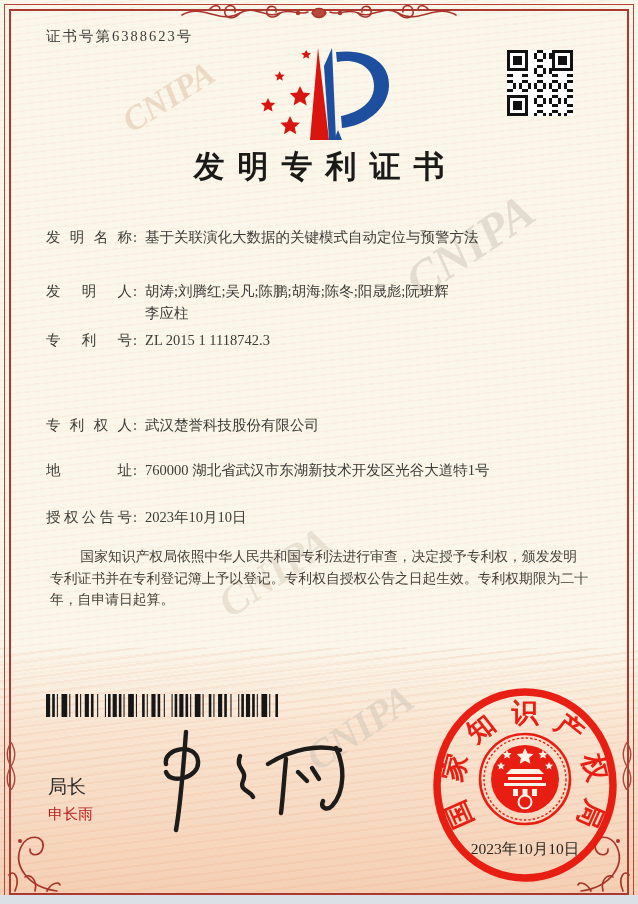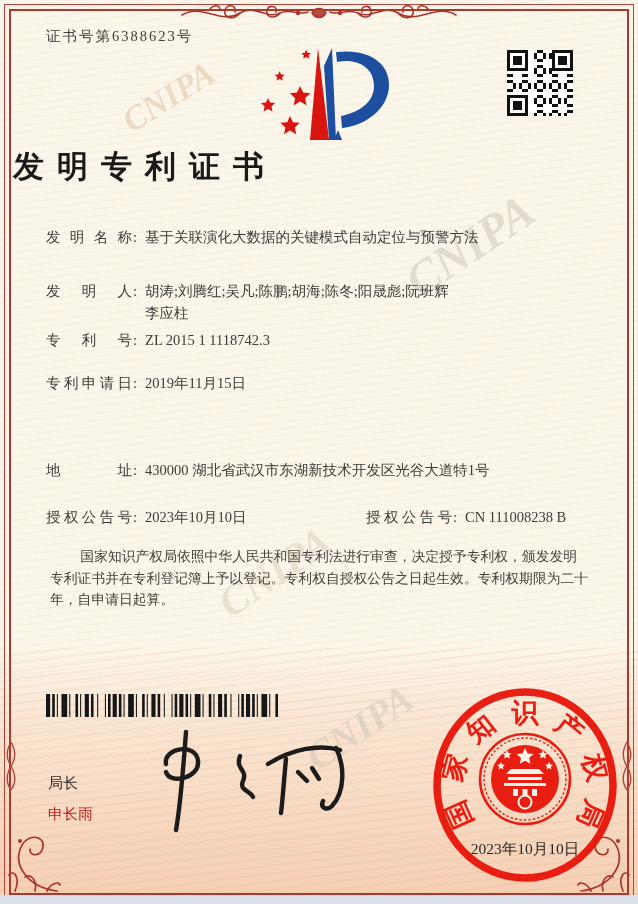--- a/index.html
+++ b/index.html
@@ -33,36 +33,36 @@
   .wm1{left:118px;top:78px;font-size:34px;color:#e2c9ae;opacity:.6;transform:rotate(-32deg);}
   .wm2{left:398px;top:218px;font-size:48px;color:#d4ccbf;opacity:.6;transform:rotate(-34deg);}
   .wm3{left:212px;top:548px;font-size:42px;color:#dcd1bf;opacity:.55;transform:rotate(-34deg);}
   .wm4{left:300px;top:704px;font-size:40px;color:#cfc5b7;opacity:.5;transform:rotate(-34deg);}
   
   .cert-no{position:absolute;left:46px;top:27px;font-size:14.5px;letter-spacing:2px;z-index:4;color:#3f3d39;}
   .logo{position:absolute;left:246px;top:46px;width:152px;height:96px;z-index:4;}
   .qr{position:absolute;left:507px;top:50px;width:66px;height:66px;z-index:4;background:#fff;}
   .title{
     position:absolute;left:0;right:0;top:146px;z-index:4;
-    font-size:31px;font-weight:bold;color:#1c1a18;
+    text-align:center;font-size:31px;font-weight:bold;color:#1c1a18;
     letter-spacing:13px;text-indent:13px;
   }
   
   .frow{position:absolute;left:46px;right:30px;font-size:14.5px;z-index:4;line-height:22px;color:#3d3b37;}
   .flabel{display:inline-block;width:86px;text-align:justify;text-align-last:justify;vertical-align:top;}
   .fcolon{display:inline-block;margin:0 8px 0 1px;vertical-align:top;}
   .fvalue{display:inline-block;vertical-align:top;}
   .f1{top:226px}.f2{top:280px}.f3{top:329px}.f4{top:372px}.f5{top:414px}.f6{top:459px}.f7{top:506px}
   .fgroup2{position:absolute;left:320px;top:0;}
   
   .bodytext{position:absolute;left:46px;right:44px;top:542px;z-index:4;font-size:13.8px;line-height:21.5px;color:#45413a;}
   .bodytext p{margin:4px;text-indent:2.2em;}
   
   .barcode{position:absolute;left:46px;top:694px;width:232px;height:23px;z-index:4;}
-  .director-title{position:absolute;left:48px;top:774px;font-size:15px;z-index:4;color:#2d2b29;font-family:"Liberation Sans",sans-serif;}
+  .director-title{position:absolute;left:48px;top:774px;font-size:19px;z-index:4;color:#2d2b29;font-family:"Liberation Sans",sans-serif;}
   .director-name{position:absolute;left:48px;top:805px;font-size:15px;z-index:4;color:#b91c1c;font-family:"Liberation Sans",sans-serif;}
   .signature{position:absolute;left:146px;top:724px;width:205px;height:115px;z-index:4;}
   .seal{position:absolute;left:428px;top:686px;width:194px;height:198px;z-index:5;opacity:.96;}
   .seal text{font-family:"Liberation Serif",serif;}
   .corner-l{left:7px;bottom:11px;}
   .corner-r{right:7px;bottom:11px;transform:scaleX(-1);}
   .edge-l{left:5px;top:742px;}
   .edge-r{right:5px;top:742px;transform:scaleX(-1);}
 </style>
 </head>
@@ -257,31 +257,28 @@
 
   <div class="frow f1">
     <span class="flabel">发明名称</span><span class="fcolon">:</span><span class="fvalue">基于关联演化大数据的关键模式自动定位与预警方法</span>
   </div>
   <div class="frow f2">
     <span class="flabel">发明人</span><span class="fcolon">:</span><span class="fvalue"><div>胡涛;刘腾红;吴凡;陈鹏;胡海;陈冬;阳晟彪;阮班辉</div><div>李应柱</div></span>
   </div>
   <div class="frow f3">
     <span class="flabel">专利号</span><span class="fcolon">:</span><span class="fvalue">ZL 2015 1 1118742.3</span>
   </div>
-  <div class="frow f4">
-    <span class="flabel">专利申请日</span><span class="fcolon">:</span><span class="fvalue">2019年11月15日</span>
+  <div class="frow f5">
+    <span class="flabel">专利权人</span><span class="fcolon">:</span><span class="fvalue">武汉楚誉科技股份有限公司</span>
   </div>
   <div class="frow f6">
-    <span class="flabel">地址</span><span class="fcolon">:</span><span class="fvalue"><div>430000 湖北省武汉市东湖新技术开发区光谷大道特1号</div></span>
+    <span class="flabel">地址</span><span class="fcolon">:</span><span class="fvalue"><div>760000 湖北省武汉市东湖新技术开发区光谷大道特1号</div></span>
   </div>
   <div class="frow f7">
     <span class="flabel">授权公告号</span><span class="fcolon">:</span><span class="fvalue">2023年10月10日</span>
-    <span class="fgroup2">
-      <span class="flabel">授权公告号</span><span class="fcolon">:</span><span class="fvalue">CN 111008238 B</span>
-    </span>
   </div>
 
   <div class="bodytext">
     <p>国家知识产权局依照中华人民共和国专利法进行审查，决定授予专利权，颁发发明专利证书并在专利登记簿上予以登记。专利权自授权公告之日起生效。专利权期限为二十年，自申请日起算。</p>
   </div>
 
   <svg class="barcode" viewBox="0 0 232 23" preserveAspectRatio="none">
       <g>
         <rect x="0" y="0" width="4.15" height="23" fill="#161616"></rect>
         <rect x="6.2" y="0" width="2.6" height="23" fill="#161616"></rect>

